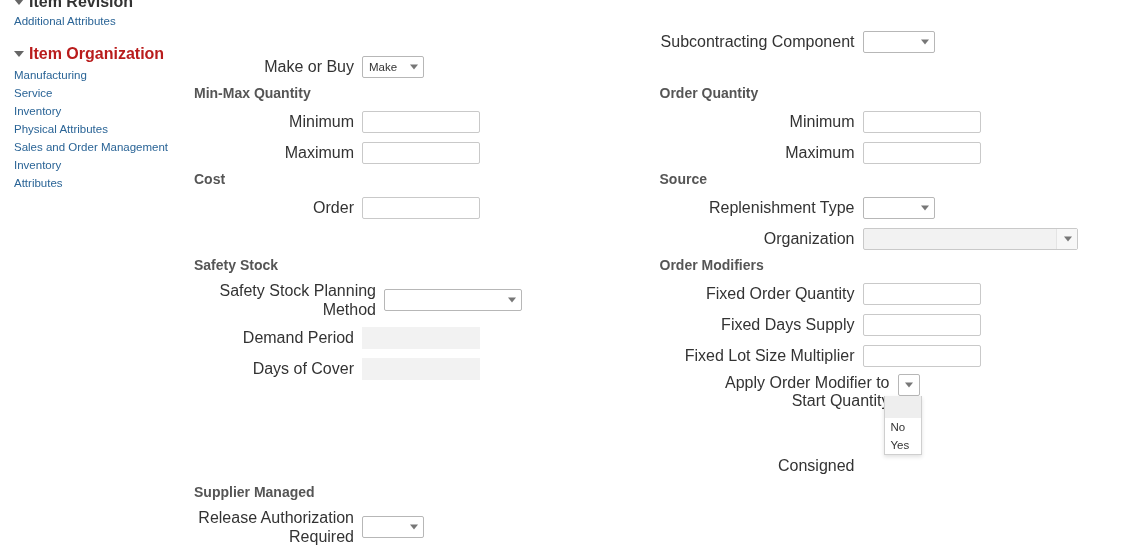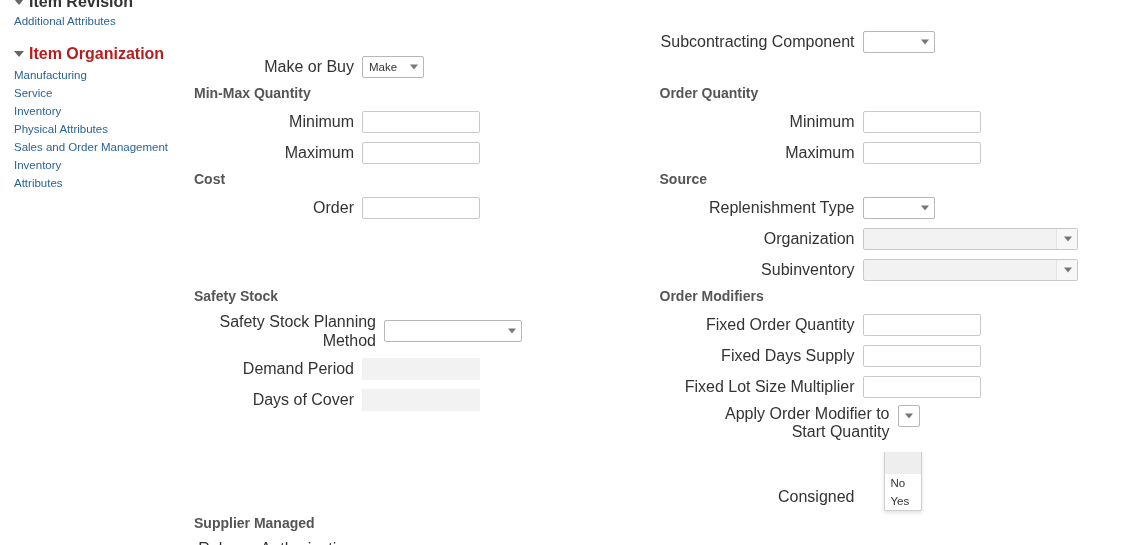--- a/index.html
+++ b/index.html
@@ -272,28 +272,20 @@
           </div>
         </div>
         <div class="form-row">
           <div class="form-label">Organization</div>
           <div class="combo" style="width:215px;">
             <span class="caret-box">
                 <span class="caret"></span>
               </span>
           </div>
         </div>
-        <div class="form-row">
-          <div class="form-label">Subinventory</div>
-          <div class="combo" style="width:215px;">
-            <span class="caret-box">
-                <span class="caret"></span>
-              </span>
-          </div>
-        </div>
       </div>
     </div>
 
     <div class="cols2">
       <div class="col col-left">
         <h4 class="section-head">Safety Stock</h4>
         <div class="form-row">
           <div class="form-label" style="width:160px;margin-left:22px;">Safety Stock Planning Method</div>
           <div class="sel widest">
             <span class="caret"></span>
@@ -321,21 +313,21 @@
         <div class="form-row">
           <div class="form-label">Fixed Lot Size Multiplier</div>
           <input class="form-control inp-std" style="">
         </div>
         <div class="form-row" style="align-items:flex-start;">
           <div class="form-label two-line" style="line-height:1.15;margin-left:35px;">Apply Order Modifier to Start Quantity</div>
           <div style="position:relative;">
             <div class="sel sq" id="apply-sel">
               <span class="caret"></span>
             </div>
-            <div class="dropdown" style="top:22px; left:-14px;margin-top:25px;">
+            <div class="dropdown" style="top:22px; left:-14px;">
               <div class="dd-item blank"></div>
               <div class="dd-item">No</div>
               <div class="dd-item">Yes</div>
             </div>
           </div>
         </div>
         <div class="form-row" style="margin-top:42px;">
           <div class="form-label">Consigned</div>
         </div>
       </div>

